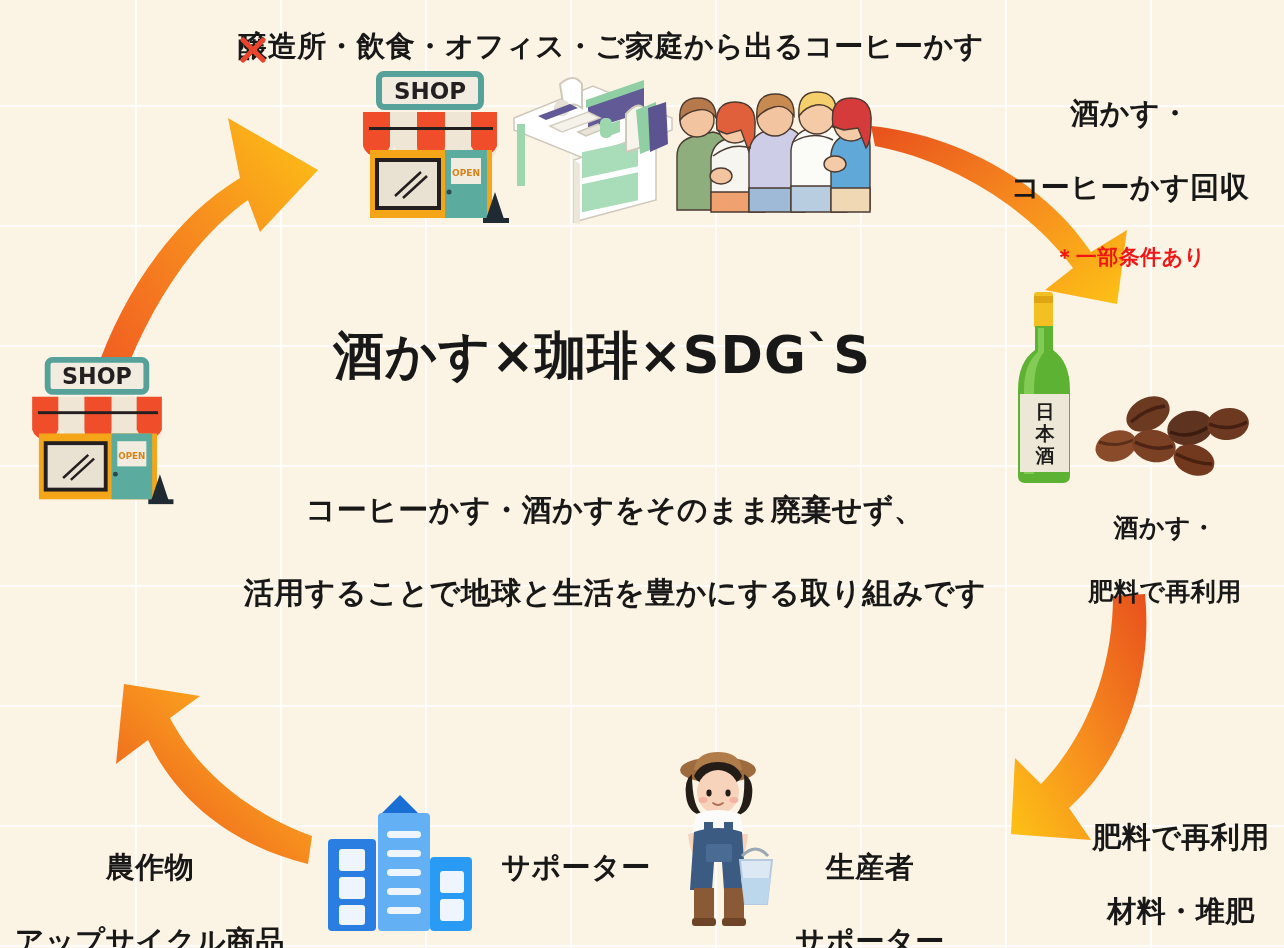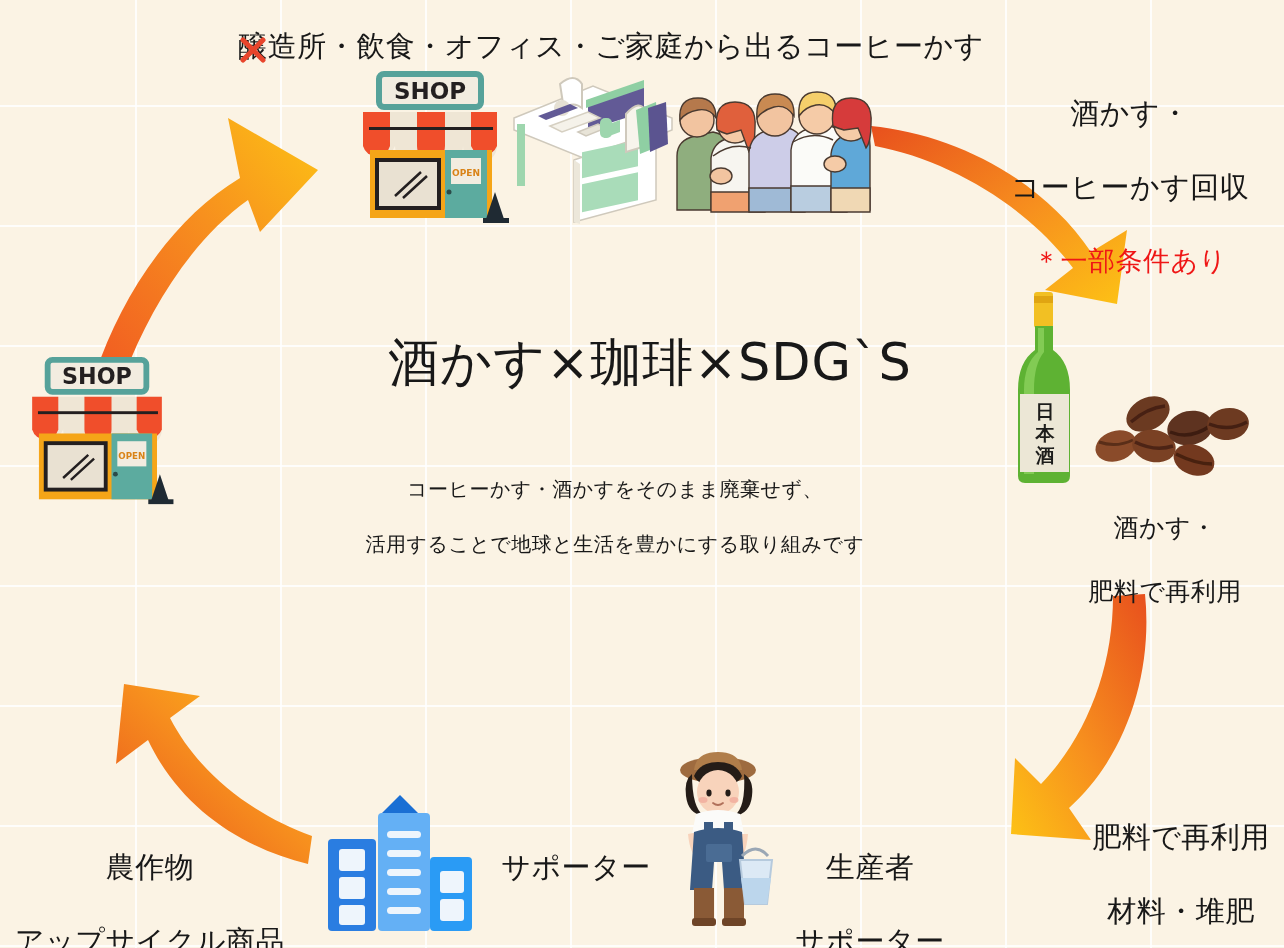--- a/index.html
+++ b/index.html
@@ -15,30 +15,30 @@
     background-color:#fbf3e4;
     background-image:
       linear-gradient(to right, rgba(255,255,255,.85) 2px, transparent 2px),
       linear-gradient(to bottom, rgba(255,255,255,.85) 2px, transparent 2px);
     background-size:145px 120px;
     background-position:-10px -15px;
   }
   .abs{position:absolute;}
   .txt{
     color:#181818;
-    font-weight:normal;
+    font-weight:bold;
     letter-spacing:.5px;
     line-height:1.28;
     white-space:pre-line;
   }
   .t-heading{font-size:29px;}
   .t-title{font-size:51px;letter-spacing:1px;}
-  .t-body{font-size:20px;line-height:1.38;}
+  .t-body{font-size:30px;line-height:1.38;}
   .t-label{font-size:25px;}
-  .t-note{color:#ef1616;font-size:27px;}
+  .t-note{color:#ef1616;font-size:21px;}
   .center{text-align:center;}
   svg{display:block;overflow:visible;}
 </style>
 </head>
 <body>
 
 <div id="stage">
 
   <svg class="abs" style="left:80px;top:100px;width:250px;height:290px;" viewBox="0 0 250 290">
     <defs>
@@ -193,21 +193,21 @@
       <ellipse cx="138" cy="44" rx="21" ry="16" transform="rotate(-8 138 44)" fill="#6d3a21"></ellipse>
       <path d="M119 44 q20 8 38 -2" fill="none" stroke="#441f12" stroke-width="3.5"></path>
     </g>
   </svg>
 
   <div class="abs txt t-label center" style="left:1055px;top:480px;width:220px;">
     <div>酒かす・</div>
     <div>肥料で再利用</div>
   </div>
 
-  <div class="abs txt t-title center" style="left:282px;top:330px;width:640px;margin-left:48px;">酒かす×珈琲×SDG`S</div>
+  <div class="abs txt t-title center" style="left:282px;top:323px;width:640px;">酒かす×珈琲×SDG`S</div>
 
   <div class="abs txt t-body center" style="left:185px;top:448px;width:860px;">
     <div>コーヒーかす・酒かすをそのまま廃棄せず、</div>
     <div>活用することで地球と生活を豊かにする取り組みです</div>
   </div>
 
   <svg class="abs" style="left:12px;top:358px;width:170px;height:150px;" viewBox="0 0 170 155">
     <rect x="34" y="2" width="102" height="33" rx="5" fill="#f2ece0" stroke="#56a29a" stroke-width="6"></rect>
     <text x="85" y="27" font-family="'DejaVu Sans',sans-serif" font-size="23" font-weight="bold" fill="#231f20" text-anchor="middle">SHOP</text>
     <g>

